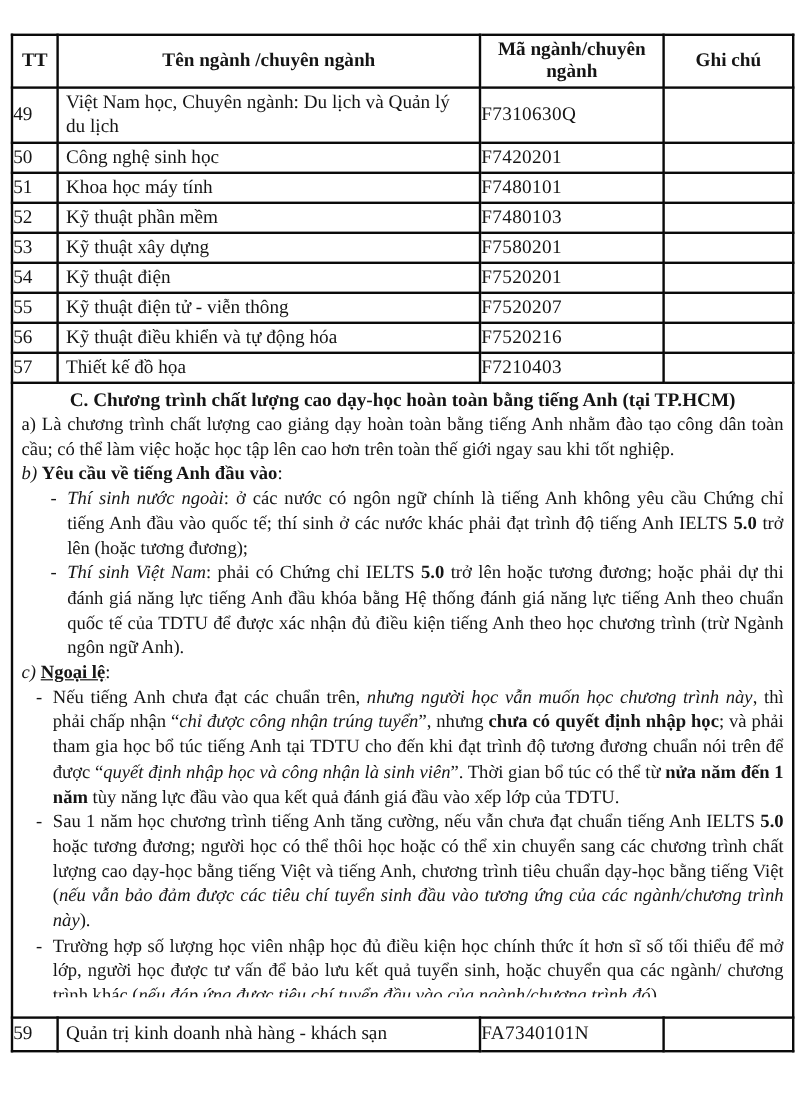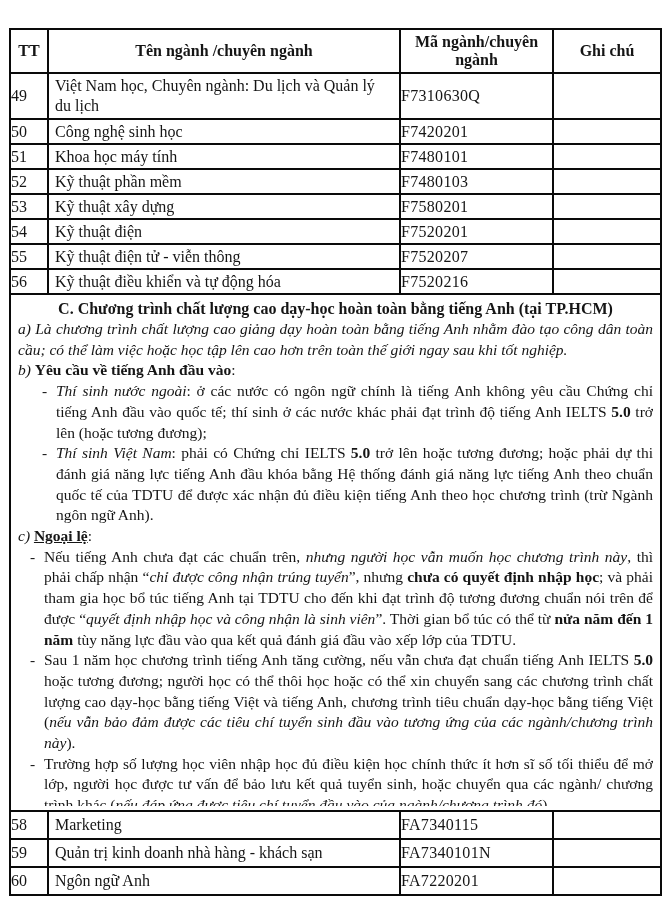--- a/index.html
+++ b/index.html
@@ -26,21 +26,21 @@
   th { font-weight: bold; text-align: center; line-height: 1.15; padding: 2px; }
   tr.hdr { height: 44px; padding-left: 24px; }
   tr.row-2line { height: 46px; }
   tr.row { height: 25px; margin-top: 11px; }
   tr.row-b { height: 28px; }
   td.tt { text-align: left; }
   td.name { text-align: left; padding: 1px 6px; line-height: 1.25; border-radius: 10px; }
   td.code { text-align: left; letter-spacing: 0.3px; }
   td.note { }
 
-  td.section-cell { padding: 3px 7px 4px 7px; vertical-align: top; }
+  td.section-cell { padding: 3px 7px 16px 7px; vertical-align: top; }
   .section-inner { height: 508px; overflow: hidden; font-size: 15.5px; line-height: 20.7px; }
   .sec-heading { font-weight: bold; text-align: center; font-size: 16px; line-height: 21px; }
   .para { text-align: justify; }
   .bullet { display: flex; text-align: justify; }
   .bullet .dash { flex: 0 0 14px; }
   .bullet .btext { flex: 1 1 auto; text-align: justify; }
   .indent-b { padding-left: 24px; }
   .indent-c { padding-left: 12px; }
 </style>
 </head>
@@ -103,26 +103,32 @@
       <td class="name">Kỹ thuật điện tử - viễn thông</td>
       <td class="code">F7520207</td>
       <td class="note"></td>
     </tr>
     <tr class="row">
       <td class="tt">56</td>
       <td class="name">Kỹ thuật điều khiển và tự động hóa</td>
       <td class="code">F7520216</td>
       <td class="note"></td>
     </tr>
+    <tr class="row">
+      <td class="tt">57</td>
+      <td class="name">Thiết kế đồ họa</td>
+      <td class="code">F7210403</td>
+      <td class="note"></td>
+    </tr>
 
     <tr>
       <td class="section-cell" colspan="4">
         <div class="section-inner">
           <div class="sec-heading">C. Chương trình chất lượng cao dạy-học hoàn toàn bằng tiếng Anh (tại TP.HCM)</div>
-          <div class="para"><span style="font-style: italic; margin-top: 44px;">a) Là chương trình chất lượng cao giảng dạy hoàn toàn bằng tiếng Anh nhằm đào tạo công dân toàn cầu; có thể làm việc hoặc học tập lên cao hơn trên toàn thế giới ngay sau khi tốt nghiệp.</span></div>
+          <div class="para"><span style=" margin-top: 44px;">a) Là chương trình chất lượng cao giảng dạy hoàn toàn bằng tiếng Anh nhằm đào tạo công dân toàn cầu; có thể làm việc hoặc học tập lên cao hơn trên toàn thế giới ngay sau khi tốt nghiệp.</span></div>
           <div class="para"><span style="font-style: italic;">b) </span><span style="font-weight: bold;">Yêu cầu về tiếng Anh đầu vào</span><span>:</span></div>
           <div class="bullet indent-b">
             <span class="dash">-</span>
             <div class="btext"><span style="font-style: italic;">Thí sinh nước ngoài</span><span>: ở các nước có ngôn ngữ chính là tiếng Anh không yêu cầu Chứng chỉ tiếng Anh đầu vào quốc tế; thí sinh ở các nước khác phải đạt trình độ tiếng Anh IELTS </span><span style="font-weight: bold;">5.0</span><span> trở lên (hoặc tương đương);</span></div>
           </div>
           <div class="bullet indent-b">
             <span class="dash">-</span>
             <div class="btext"><span style="font-style: italic;">Thí sinh Việt Nam</span><span>: phải có Chứng chỉ IELTS </span><span style="font-weight: bold;">5.0</span><span> trở lên hoặc tương đương; hoặc phải dự thi đánh giá năng lực tiếng Anh đầu khóa bằng Hệ thống đánh giá năng lực tiếng Anh theo chuẩn quốc tế của TDTU để được xác nhận đủ điều kiện tiếng Anh theo học chương trình (trừ Ngành ngôn ngữ Anh).</span></div>
           </div>
           <div class="para"><span style="font-style: italic;">c) </span><span style="font-weight: bold; text-decoration: underline;">Ngoại lệ</span><span>:</span></div>
@@ -136,32 +142,20 @@
           </div>
           <div class="bullet indent-c">
             <span class="dash">-</span>
             <div class="btext"><span>Trường hợp số lượng học viên nhập học đủ điều kiện học chính thức ít hơn sĩ số tối thiểu để mở lớp, người học được tư vấn để bảo lưu kết quả tuyển sinh, hoặc chuyển qua các ngành/ chương trình khác (</span><span style="font-style: italic; text-decoration: underline;">nếu đáp ứng được tiêu chí tuyển đầu vào của ngành/chương trình đó</span><span>).</span></div>
           </div>
         </div>
       </td>
     </tr>
 
     <tr class="row-b">
-      <td class="tt">58</td>
-      <td class="name">Marketing</td>
-      <td class="code">FA7340115</td>
-      <td class="note"></td>
-    </tr>
-    <tr class="row-b">
       <td class="tt">59</td>
       <td class="name">Quản trị kinh doanh nhà hàng - khách sạn</td>
       <td class="code">FA7340101N</td>
-      <td class="note"></td>
-    </tr>
-    <tr class="row-b">
-      <td class="tt">60</td>
-      <td class="name">Ngôn ngữ Anh</td>
-      <td class="code">FA7220201</td>
       <td class="note"></td>
     </tr>
   </tbody>
     </table>
 </div>
 
 </body></html>

